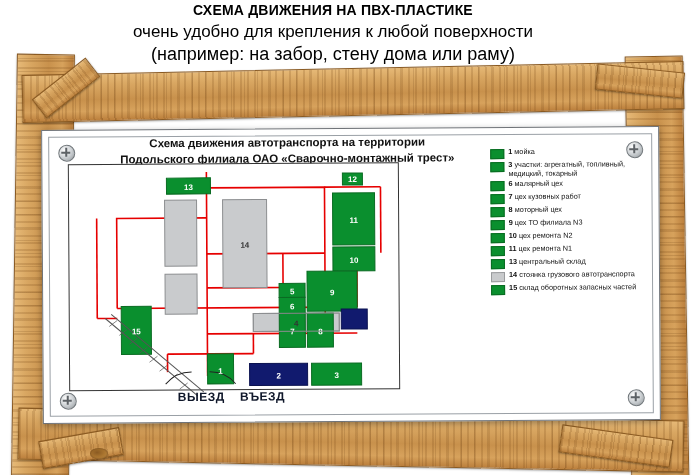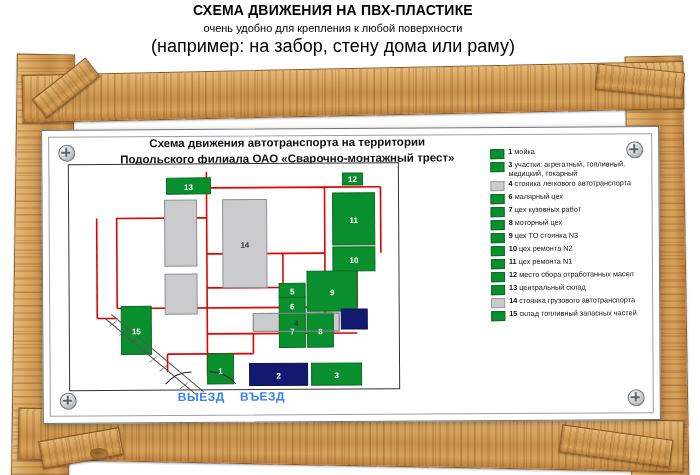--- a/index.html
+++ b/index.html
@@ -1,21 +1,21 @@
 <!DOCTYPE html>
 <html><head>
 <meta charset="utf-8">
 <style>
   html,body{margin:0;padding:0;}
   body{width:700px;height:475px;background:#ffffff;font-family:"Liberation Sans",sans-serif;overflow:hidden;position:relative;}
 
   
   .header{position:absolute;left:0;top:0;width:572px;text-align:center;margin-left:47px;}
   .header .l1{font-size:14px;font-weight:bold;color:#000;letter-spacing:.2px;margin-top:2px;}
-  .header .l2{font-size:11px;color:#000;margin-top:4px;}
+  .header .l2{font-size:17px;color:#000;margin-top:4px;}
   .header .l3{font-size:18px;color:#000;margin-top:2px;}
 
   
   .frame-area{position:absolute;left:0;top:62px;width:620px;height:425px;}
 
   .plank{position:absolute;
     background:
       repeating-linear-gradient(90deg, rgba(120,72,22,.20) 0 2px, rgba(255,255,255,0) 2px 7px),
       repeating-linear-gradient(90deg, rgba(90,50,10,.16) 0 1px, rgba(255,255,255,0) 1px 13px),
       linear-gradient(180deg,#e6b977 0%,#d9a762 22%,#c8914c 55%,#d7a25c 80%,#bb7f3c 100%);
@@ -57,21 +57,21 @@
   .map{position:absolute;left:14px;top:28px;width:420px;height:250px;}
   .legend{position:absolute;left:448px;top:20px;width:150px;height:262px;}
 
   .lrow{display:flex;align-items:flex-start;margin-bottom:2px;font-size:7.3px;color:#111;line-height:1.18;}
   .lsw{width:12px;height:8px;flex:0 0 12px;margin-right:4px;margin-top:1px;border:1px solid #2c2c2c;}
   .sw-green{background:#0a8f2e;border-color:#0a6b22;}
   .sw-navy{background:#111a6e;border-color:#0b1250;}
   .sw-grey{background:#c9cbcd;border-color:#9a9c9e;}
   .lnum{font-weight:bold;}
 
-  .outflow{position:absolute;bottom:4px;left:120px;font-size:12px;font-weight:bold;color:#3b82f6;letter-spacing:.5px;}
+  .outflow{position:absolute;bottom:4px;left:120px;font-size:12px;font-weight:bold;color:#0f172a;letter-spacing:.5px;}
 </style>
 </head>
 <body>
 
 <div class="header">
   <div class="l1">СХЕМА ДВИЖЕНИЯ НА ПВХ-ПЛАСТИКЕ</div>
   <div class="l2">очень удобно для крепления к любой поверхности</div>
   <div class="l3">(например: на забор, стену дома или раму)</div>
 </div>
 
@@ -204,58 +204,50 @@
     <div class="legend">
       <div class="lrow">
           <span class="lsw sw-green"></span>
           <span><span class="lnum">1</span> <span>мойка</span></span>
         </div>
       <div class="lrow">
           <span class="lsw sw-green"></span>
           <span><span class="lnum">3</span> <span>участки: агрегатный, топливный, медицкий, токарный</span></span>
         </div>
       <div class="lrow">
-          <span class="lsw sw-grey"></span>
-          <span><span class="lnum">4</span> <span>стоянка легкового автотранспорта</span></span>
-        </div>
-      <div class="lrow">
           <span class="lsw sw-green"></span>
           <span><span class="lnum">6</span> <span>малярный цех</span></span>
         </div>
       <div class="lrow">
           <span class="lsw sw-green"></span>
           <span><span class="lnum">7</span> <span>цех кузовных работ</span></span>
         </div>
       <div class="lrow">
           <span class="lsw sw-green"></span>
           <span><span class="lnum">8</span> <span>моторный цех</span></span>
         </div>
       <div class="lrow">
           <span class="lsw sw-green"></span>
-          <span><span class="lnum">9</span> <span>цех ТО стоянка N3</span></span>
+          <span><span class="lnum">9</span> <span>цех ТО филиала N3</span></span>
         </div>
       <div class="lrow">
           <span class="lsw sw-green"></span>
           <span><span class="lnum">10</span> <span>цех ремонта N2</span></span>
         </div>
       <div class="lrow">
           <span class="lsw sw-green"></span>
           <span><span class="lnum">11</span> <span>цех ремонта N1</span></span>
-        </div>
-      <div class="lrow">
-          <span class="lsw sw-green"></span>
-          <span><span class="lnum">12</span> <span>место сбора отработанных масел</span></span>
         </div>
       <div class="lrow">
           <span class="lsw sw-green"></span>
           <span><span class="lnum">13</span> <span>центральный склад</span></span>
         </div>
       <div class="lrow">
           <span class="lsw sw-grey"></span>
           <span><span class="lnum">14</span> <span>стоянка грузового автотранспорта</span></span>
         </div>
       <div class="lrow">
           <span class="lsw sw-green"></span>
-          <span><span class="lnum">15</span> <span>склад топливный запасных частей</span></span>
+          <span><span class="lnum">15</span> <span>склад оборотных запасных частей</span></span>
         </div>
     </div>
   </div>
 </div>
 
 </body></html>

